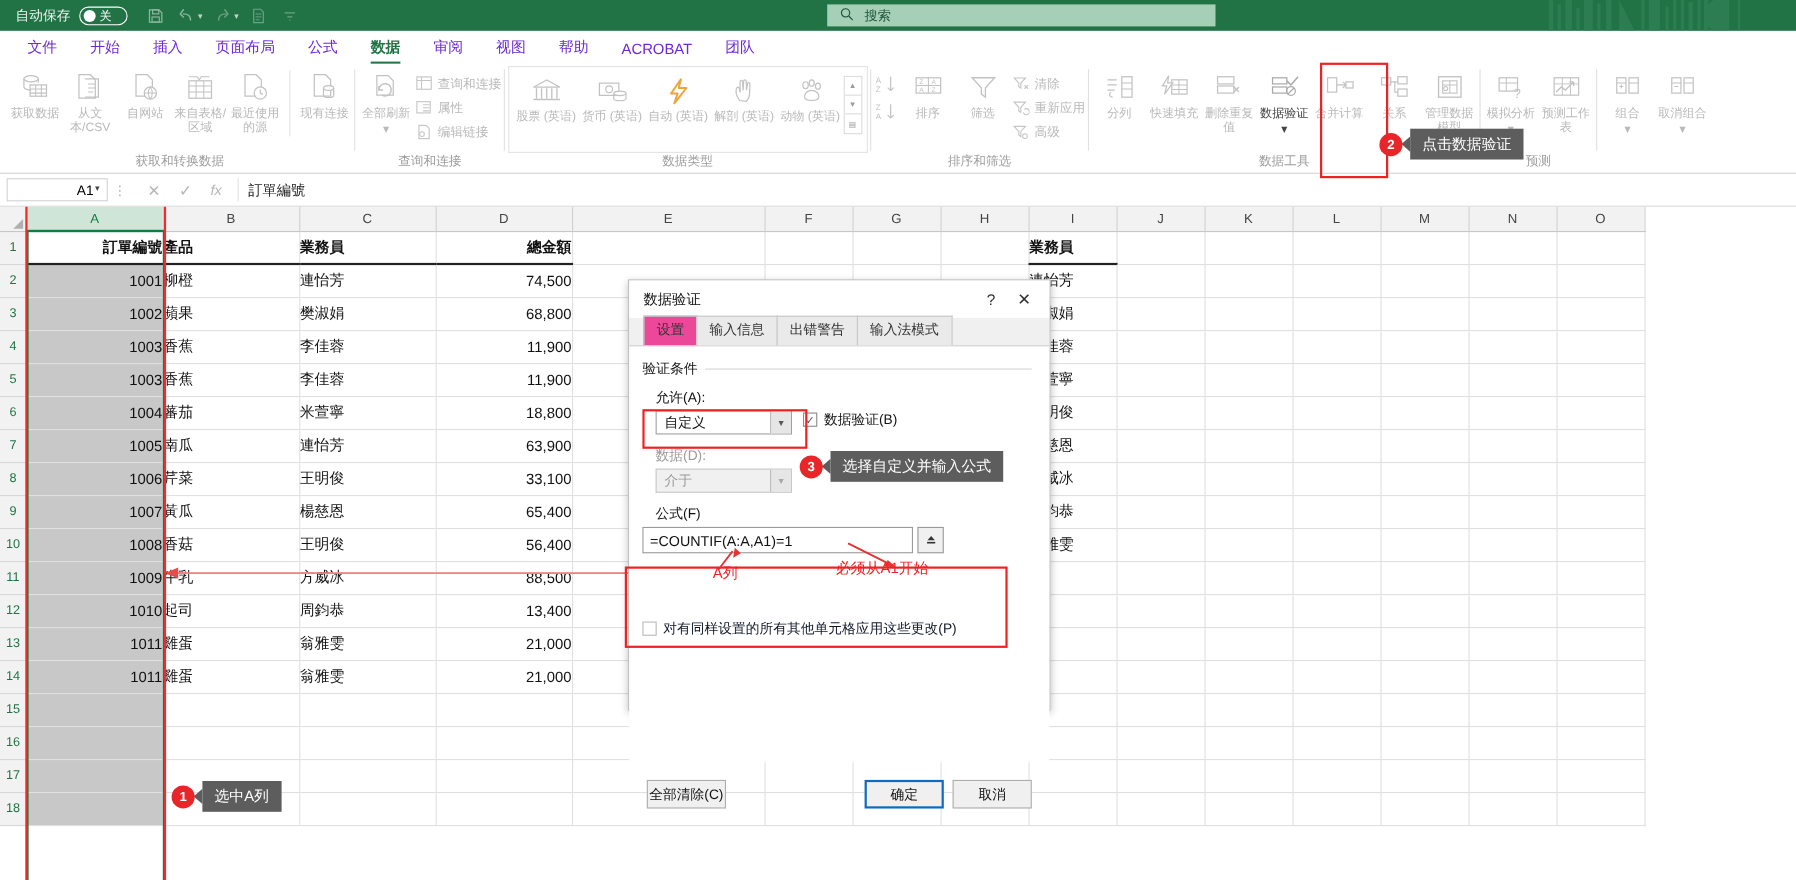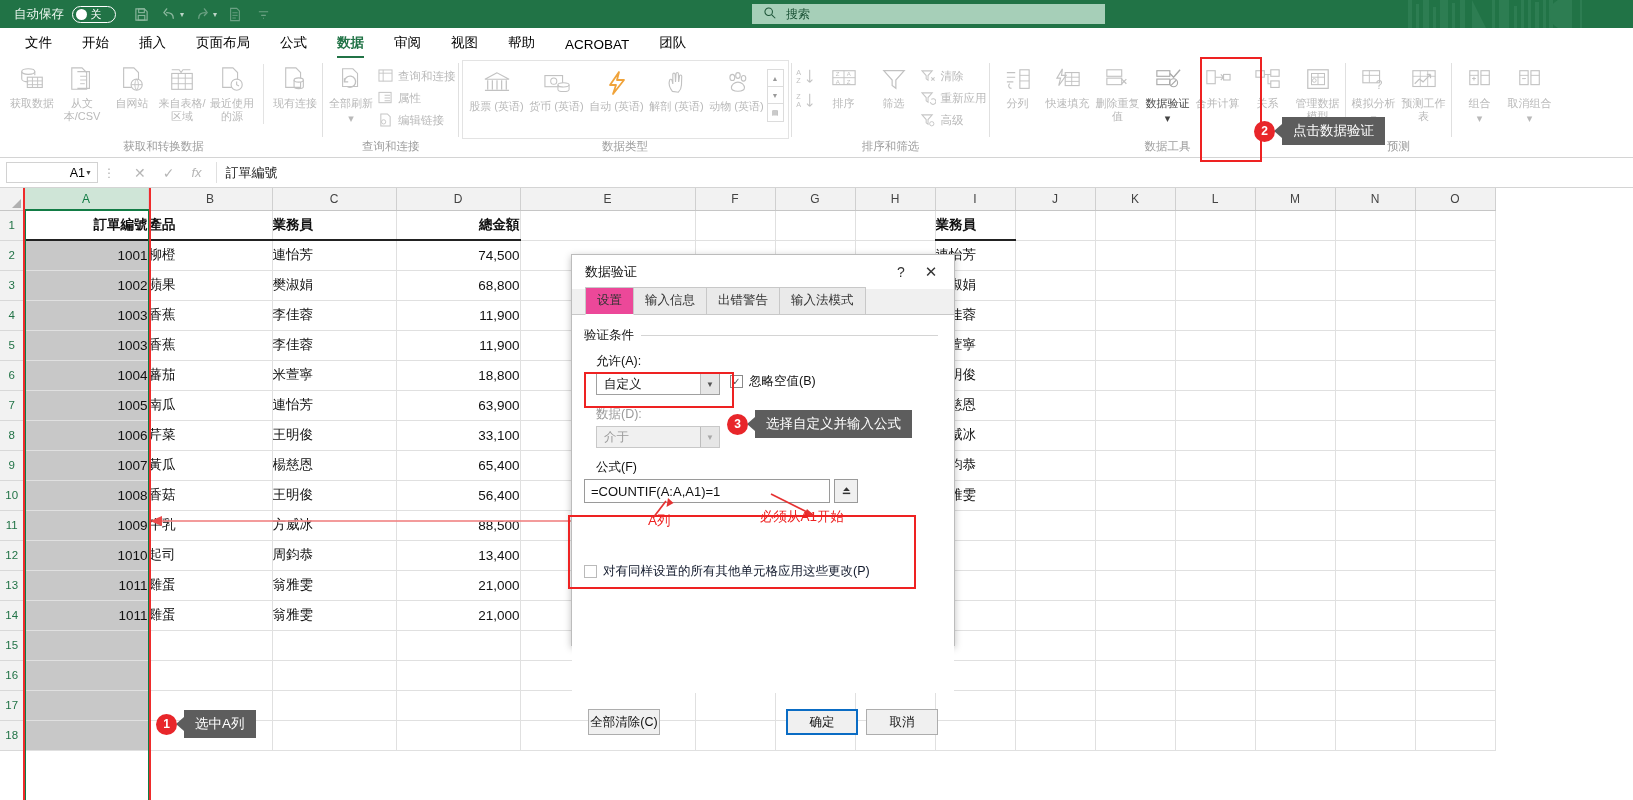--- a/index.html
+++ b/index.html
@@ -38,21 +38,21 @@
   }
   .searchbox .ph{ font-size:12px; color:#1c5437; }
   .tb-decor{ position:absolute; right:0; top:0; width:233px; height:28px; overflow:hidden;}
 
   
   .tabs{
     height:30px; background:#fff; display:flex; align-items:flex-end;
     padding-left:10px; gap:0px; border-bottom:0;
   }
   .tab{
-    font-size:13.5px; color:#000000; padding:3px 15px 6px 15px; position:relative;
+    font-size:13.5px; color:#6d28d9; padding:3px 15px 6px 15px; position:relative;
     cursor:default; white-space:nowrap;
   }
   .tab.active{ color:#217346; font-weight:bold; }
   .tab.active:after{
     content:""; position:absolute; left:15px; right:15px; bottom:0;
     height:2.5px; background:#217346;
   }
 
   
   .ribbon{
@@ -1114,21 +1114,21 @@
     </div>
 
     <div class="fld-label">允许(A):</div>
     <div class="row-inline">
       <div class="selectbox">
         <span>自定义</span>
         <span class="arrow">▼</span>
       </div>
       <div class="chk">
         <span class="bx">✓</span>
-        <span>忽略空值(B)</span>
+        <span>数据验证(B)</span>
       </div>
     </div>
 
     <div class="fld-label dim" style="margin-top:11px;">数据(D):</div>
     <div class="row-inline">
       <div class="selectbox disabled">
         <span>介于</span>
         <span class="arrow">▼</span>
       </div>
     </div>

